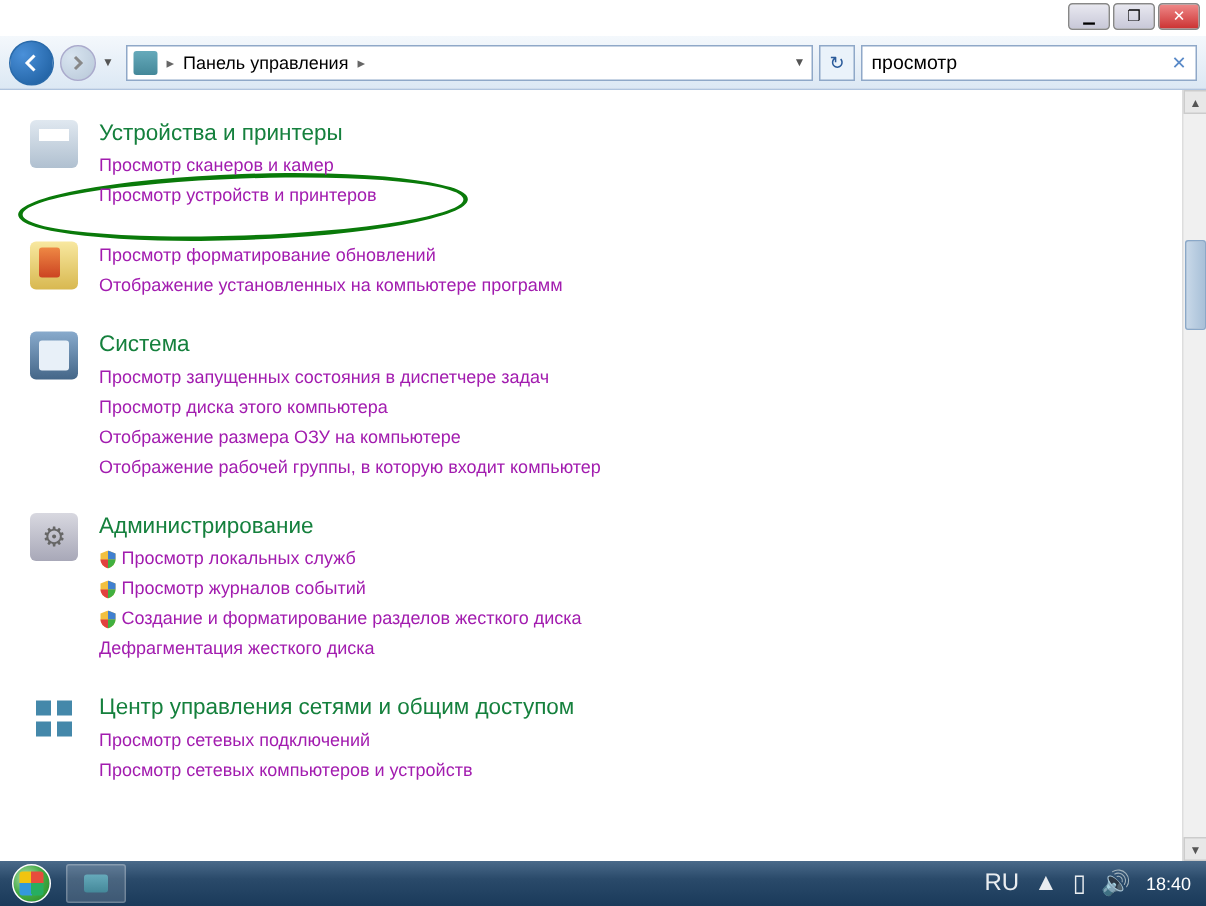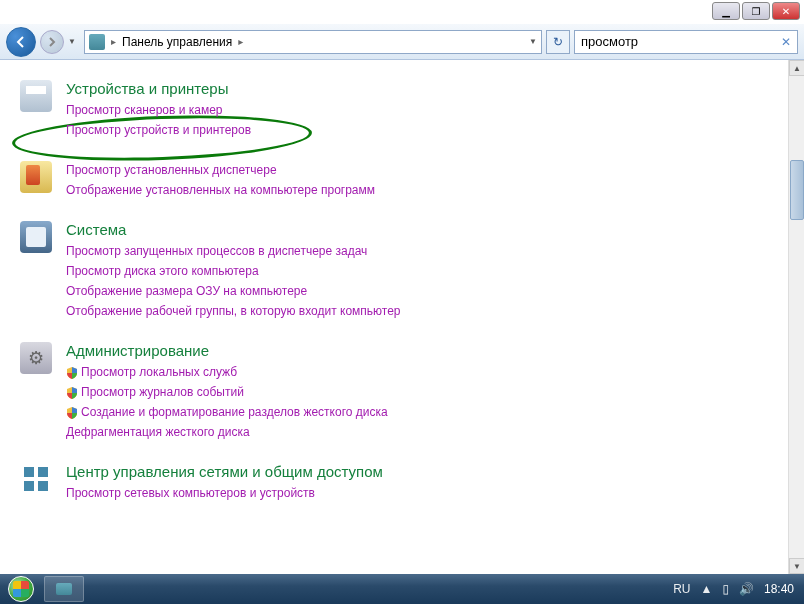--- a/index.html
+++ b/index.html
@@ -46,21 +46,21 @@
     .annotation-circle { position: absolute; left: 12px; top: 56px; width: 300px; height: 44px; border: 3px solid #0a7a0a; border-radius: 50%; pointer-events: none; transform: rotate(-2deg); }
     
     
     .taskbar { position: absolute; bottom: 0; left: 0; right: 0; height: 30px; background: linear-gradient(#4a6a8a, #2a4a6a 40%, #1a3a5a); display: flex; align-items: center; padding: 0 2px; }
     .start-orb { width: 38px; height: 28px; display: flex; align-items: center; justify-content: center; cursor: pointer; }
     .start-circle { width: 26px; height: 26px; border-radius: 50%; background: radial-gradient(circle at 35% 35%, #fff, #8c8 20%, #4a4 50%, #282); border: 1px solid #fff; position: relative; overflow: hidden; }
     .start-circle::after { content: ''; position: absolute; inset: 4px; background: conic-gradient(#e74c3c 0 25%, #27ae60 25% 50%, #3498db 50% 75%, #f1c40f 75%); border-radius: 2px; }
     .task-item { width: 40px; height: 26px; margin-left: 4px; background: rgba(255,255,255,0.15); border: 1px solid rgba(255,255,255,0.25); border-radius: 2px; display: flex; align-items: center; justify-content: center; cursor: pointer; }
     .task-icon-inner { width: 16px; height: 12px; background: linear-gradient(#6ab, #489); border-radius: 2px; }
     .tray { margin-left: auto; display: flex; align-items: center; gap: 10px; color: #fff; font-size: 11px; padding-right: 8px; }
-    .tray-icon { cursor: pointer; font-size: 12px; opacity: 0.9; }
+    .tray-icon { cursor: pointer; font-size: 16px; opacity: 0.9; }
     .clock { font-size: 12px; }
     
     
     .icon-printer { background: linear-gradient(#e0e8f0, #b0c0d0); border-radius: 4px; position: relative; }
     .icon-printer::after { content: ''; position: absolute; top: 6px; left: 6px; right: 6px; height: 8px; background: #fff; }
     .icon-programs { background: linear-gradient(#f8e8a0, #d8b850); border-radius: 4px; position: relative; }
     .icon-programs::after { content: ''; position: absolute; top: 4px; left: 6px; width: 14px; height: 20px; background: linear-gradient(#e84, #c42); border-radius: 2px; }
     .icon-system { background: linear-gradient(#8ac, #468); border-radius: 4px; position: relative; }
     .icon-system::after { content: ''; position: absolute; inset: 6px; background: #e8f0f8; border-radius: 2px; }
     .icon-admin { background: linear-gradient(#d8d8e0, #a8a8b8); border-radius: 4px; position: relative; }
@@ -110,29 +110,29 @@
         <div class="section-icon icon-printer"></div>
         <div class="section-body">
           <div class="section-title">Устройства и принтеры</div>
           <a class="section-link">Просмотр сканеров и камер</a>
           <a class="section-link">Просмотр устройств и принтеров</a>
         </div>
       </div>
       <div class="section">
         <div class="section-icon icon-programs"></div>
         <div class="section-body">
-          <a class="section-link">Просмотр установленных диспетчере</a>
+          <a class="section-link">Просмотр форматирование обновлений</a>
           <a class="section-link">Отображение установленных на компьютере программ</a>
         </div>
       </div>
       <div class="section">
         <div class="section-icon icon-system"></div>
         <div class="section-body">
           <div class="section-title">Система</div>
-          <a class="section-link">Просмотр запущенных процессов в диспетчере задач</a>
+          <a class="section-link">Просмотр запущенных состояния в диспетчере задач</a>
           <a class="section-link">Просмотр диска этого компьютера</a>
           <a class="section-link">Отображение размера ОЗУ на компьютере</a>
           <a class="section-link">Отображение рабочей группы, в которую входит компьютер</a>
         </div>
       </div>
       <div class="section">
         <div class="section-icon icon-admin"></div>
         <div class="section-body">
           <div class="section-title">Администрирование</div>
           <a class="section-link"><svg class="shield" viewBox="0 0 12 12">
@@ -153,20 +153,21 @@
               <path d="M6 6 L6 12 Q1 10 1 6 Z" fill="#e04040"></path>
               <path d="M6 6 L11 6 Q11 10 6 12 Z" fill="#40b040"></path>
             </svg>Создание и форматирование разделов жесткого диска</a>
           <a class="section-link">Дефрагментация жесткого диска</a>
         </div>
       </div>
       <div class="section">
         <div class="section-icon icon-network"></div>
         <div class="section-body">
           <div class="section-title">Центр управления сетями и общим доступом</div>
+          <a class="section-link">Просмотр сетевых подключений</a>
           <a class="section-link">Просмотр сетевых компьютеров и устройств</a>
         </div>
       </div>
     </div>
 </div>
 
 <div class="scrollbar-track">
   <div class="scrollbar-up">▲</div>
   <div class="scrollbar-thumb"></div>
   <div class="scrollbar-down">▼</div>

